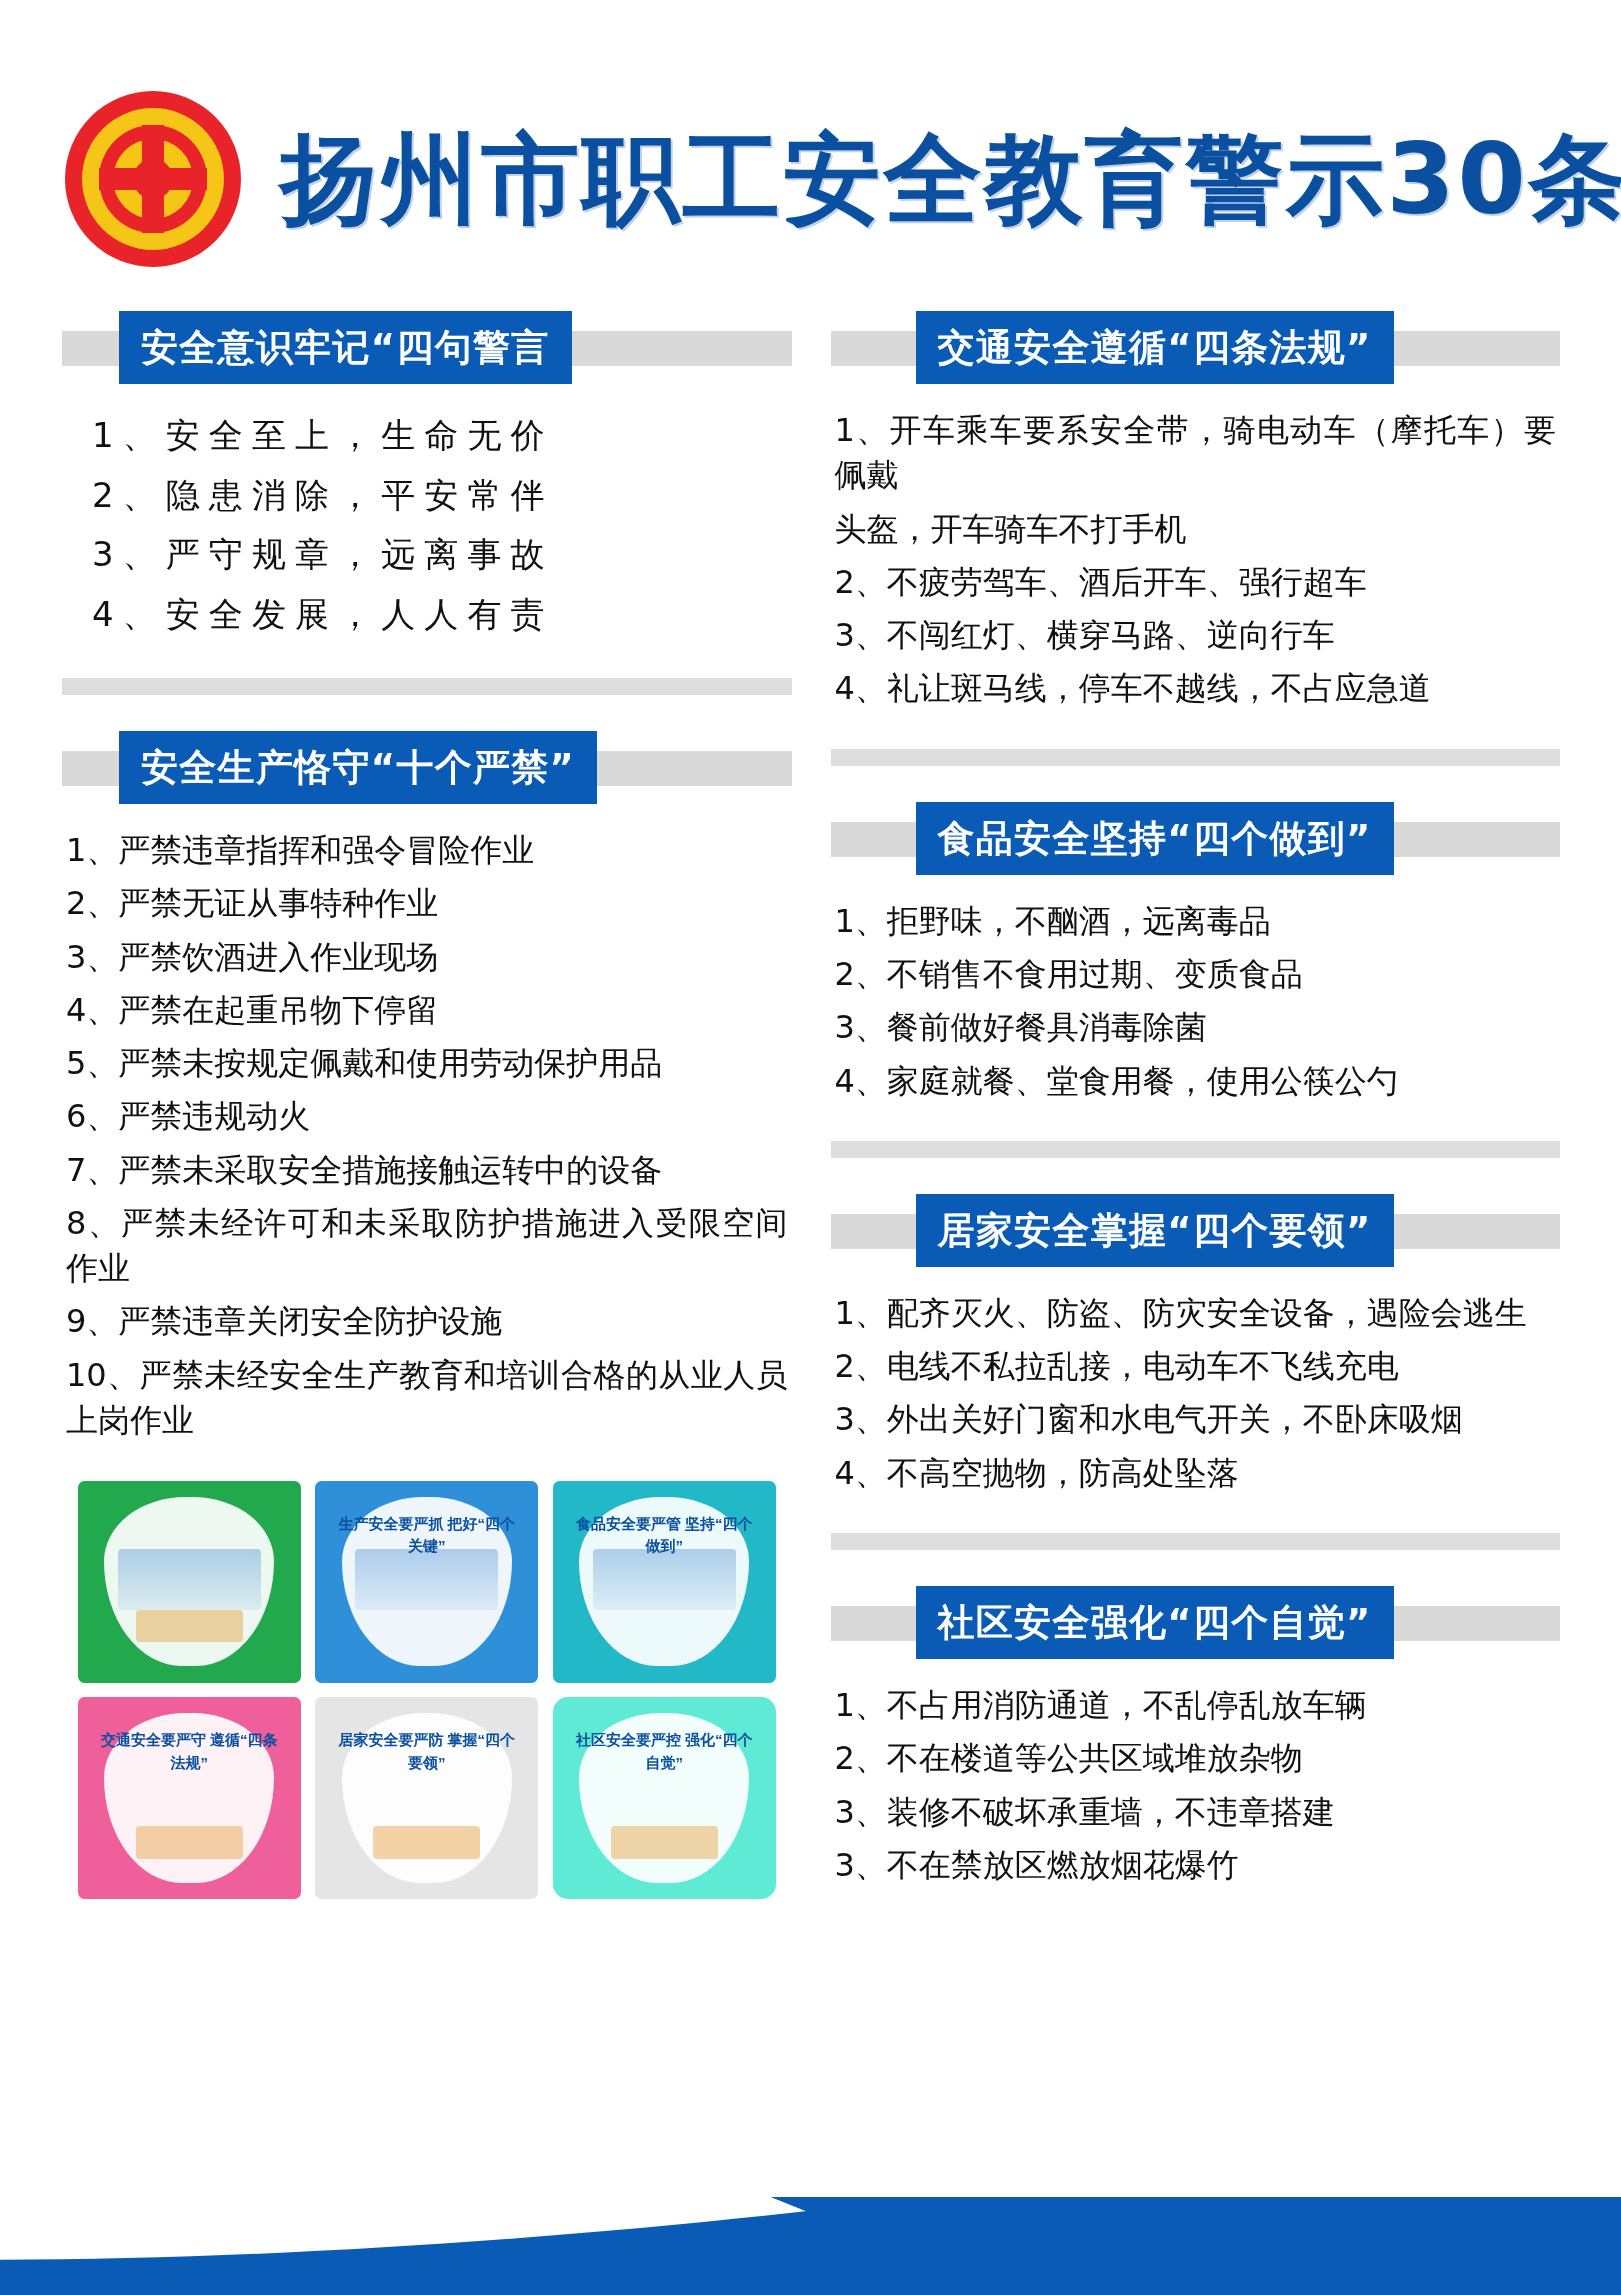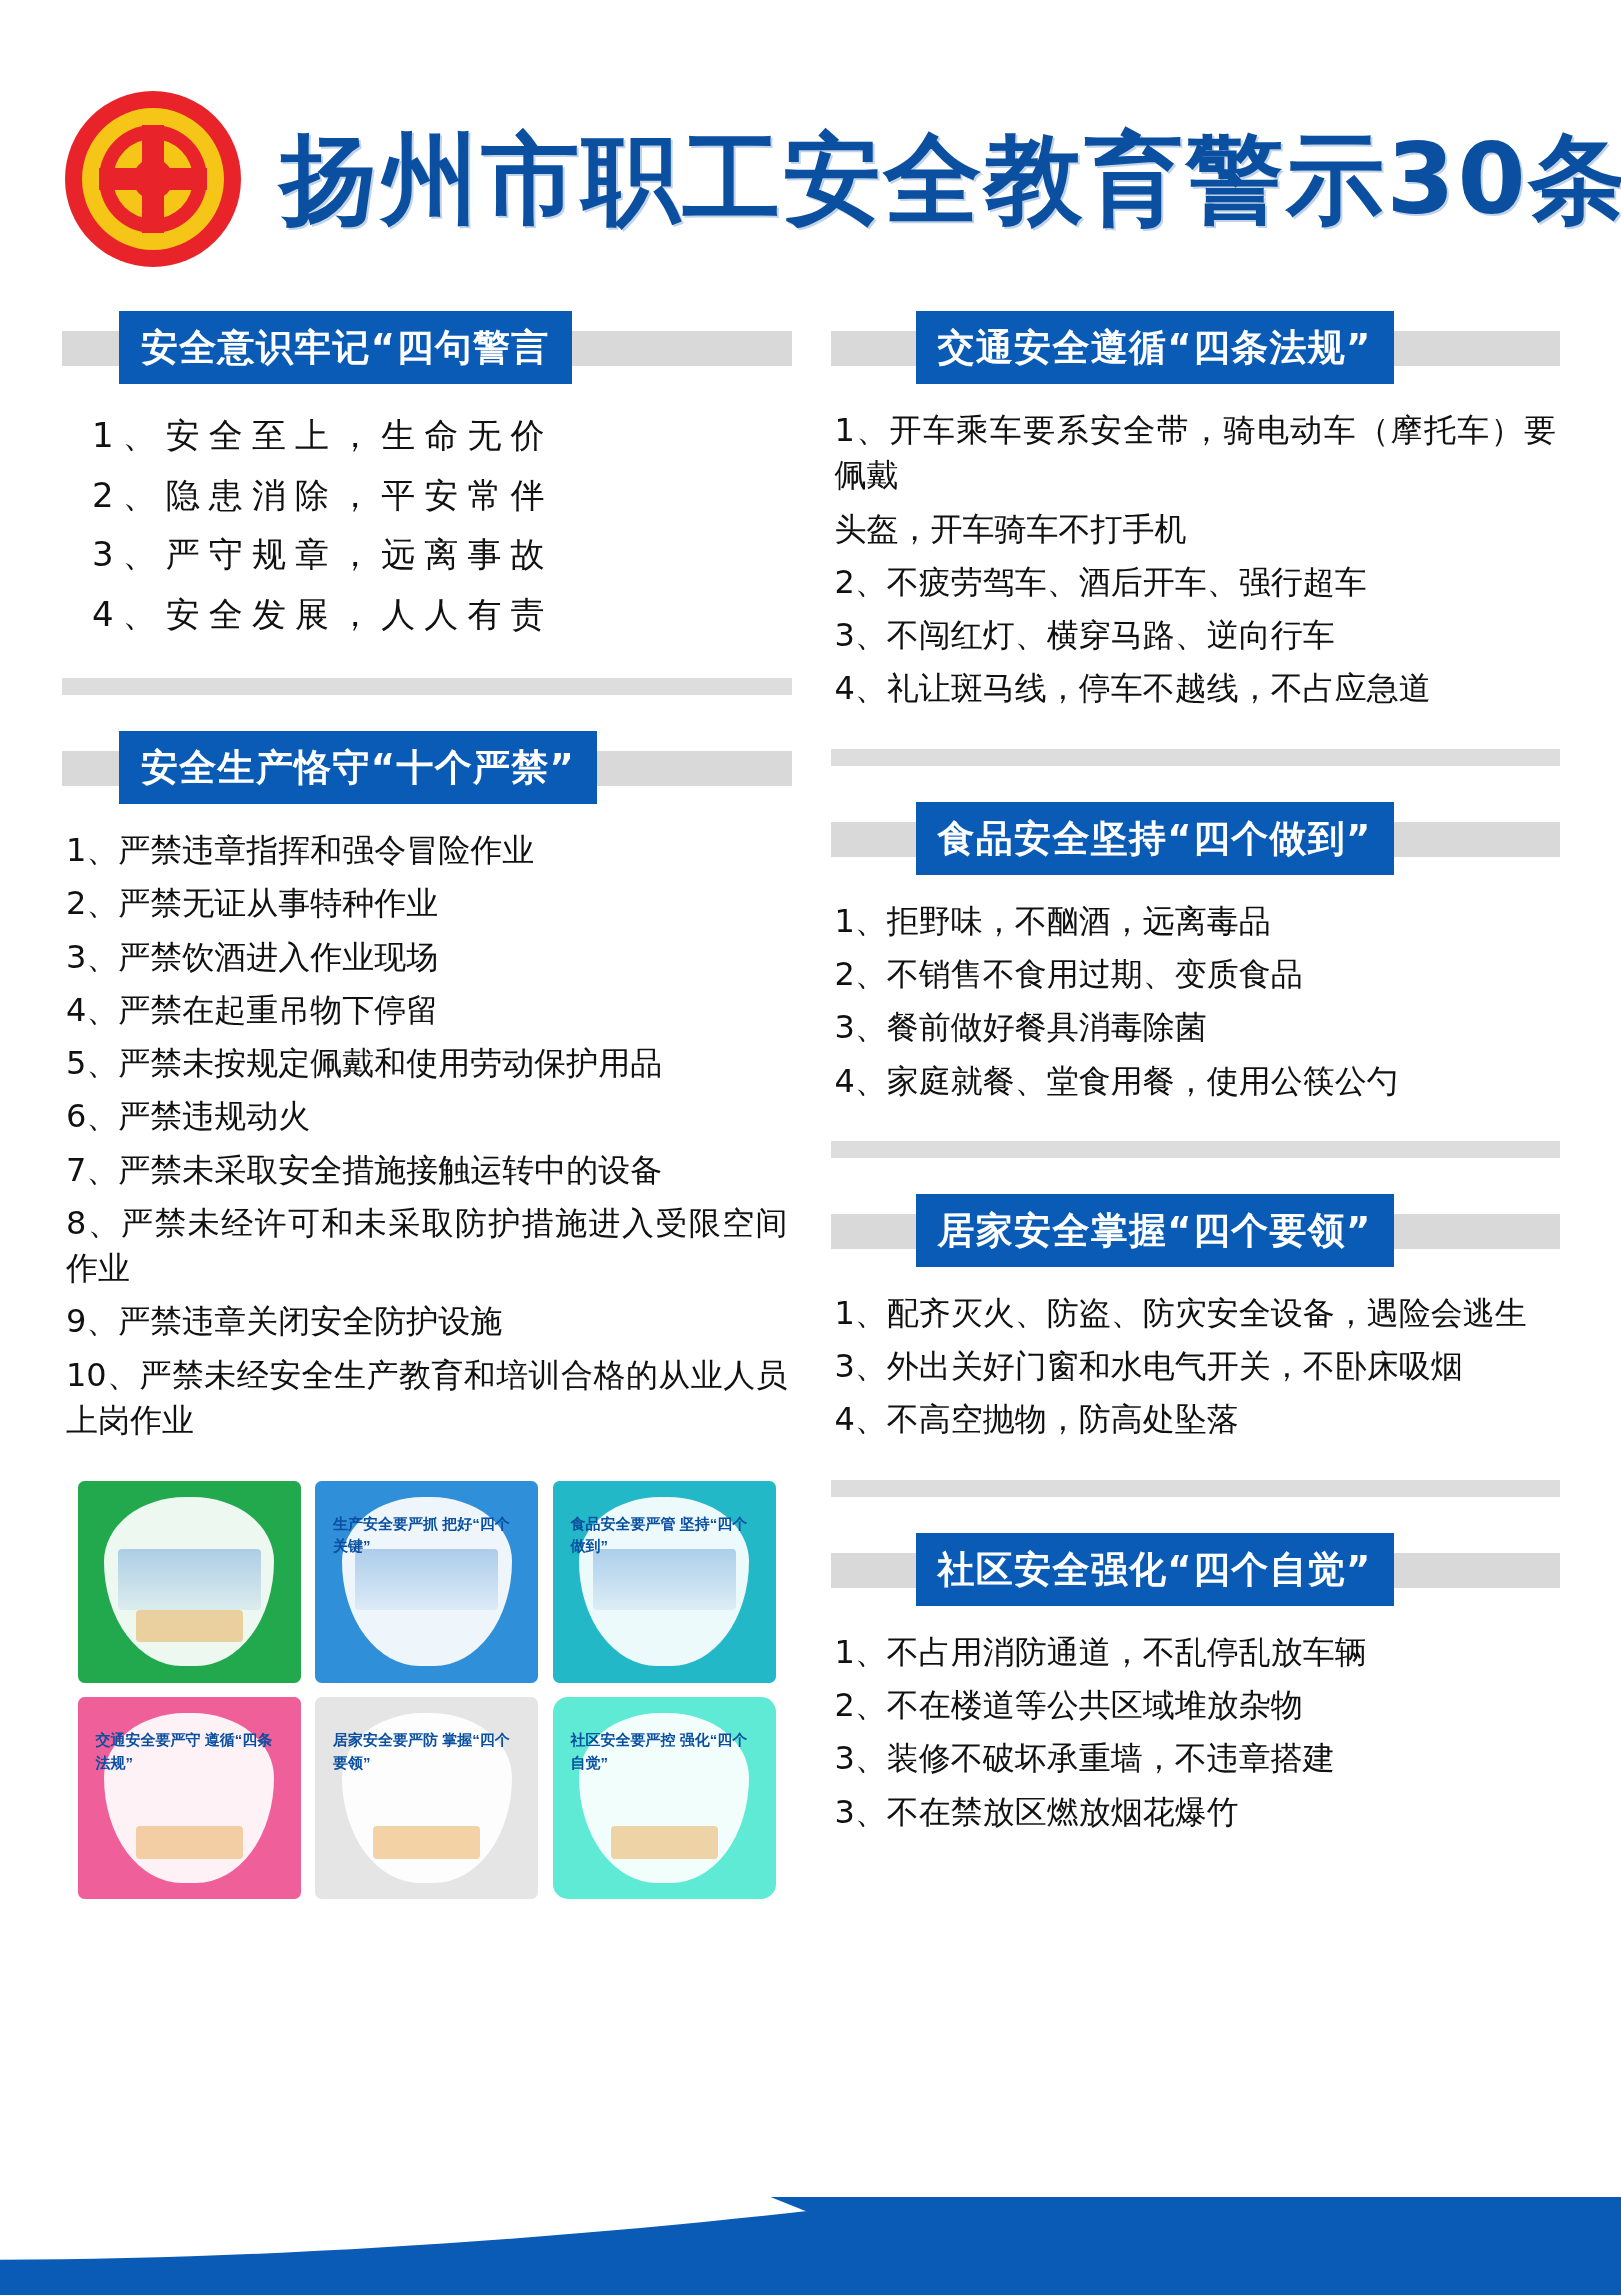--- a/index.html
+++ b/index.html
@@ -220,20 +220,21 @@
     width: 48%; height: 16%;
     background: rgba(230,160,60,0.45);
     border-radius: 3.9px;
   }
   .illus .caption-top {
     position: absolute;
     z-index: 3;
     top: 16%;
     left: 8%;
     width: 84%;
+    text-align: center;
     font-size: 15px;
     line-height: 1.5;
     color: #0a4fa0;
     font-weight: bold;
   }
 
   
   .footer {
     position: absolute;
     left: 0;
@@ -373,20 +374,21 @@
 
       <div class="divider"></div>
 
       <div class="section">
         <div class="banner-wrap">
           <div class="banner-grey"></div>
           <div class="banner-blue narrow">居家安全掌握“四个要领”</div>
         </div>
         <ul class="items">
           <li>1、配齐灭火、防盗、防灾安全设备，遇险会逃生</li>
+          <li>2、电线不私拉乱接，电动车不飞线充电</li>
           <li>3、外出关好门窗和水电气开关，不卧床吸烟</li>
           <li>4、不高空抛物，防高处坠落</li>
         </ul>
       </div>
 
       <div class="divider"></div>
 
       <div class="section">
         <div class="banner-wrap">
           <div class="banner-grey"></div>

